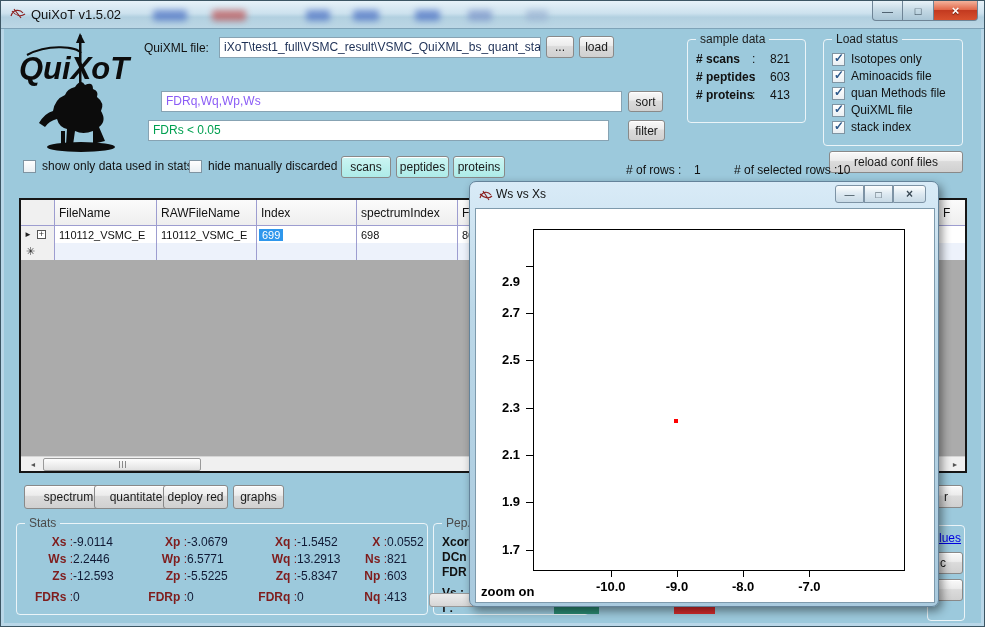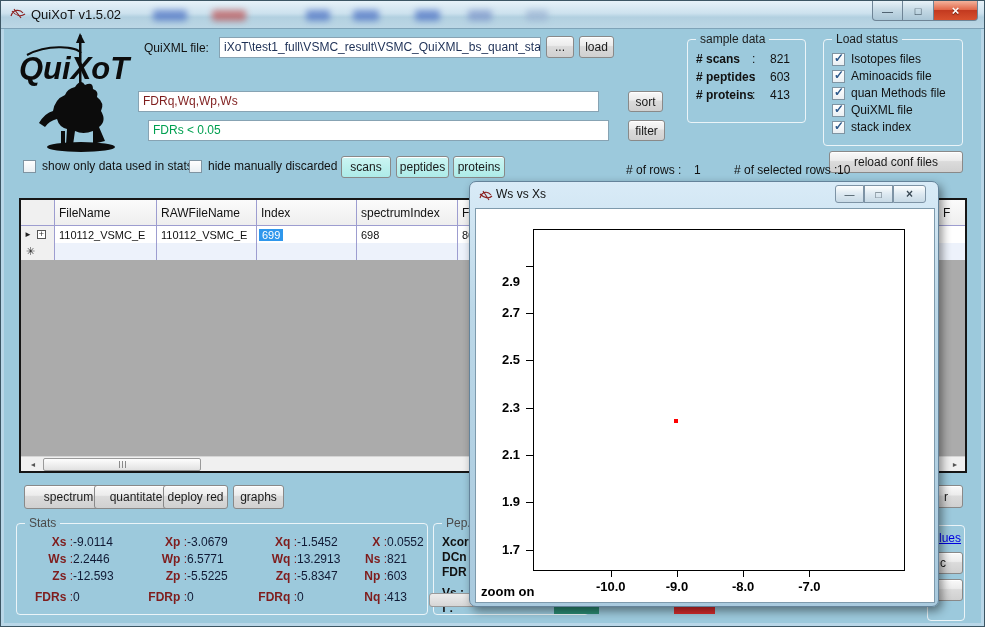--- a/index.html
+++ b/index.html
@@ -118,21 +118,21 @@
         <ellipse cx="62" cy="114" rx="34" ry="5"></ellipse>
       </g>
     </svg>
   </div>
 
   <div class="abs lbl" style="left:143px;top:40px">QuiXML file:</div>
   <div class="abs inp" style="left:218px;top:36px;width:322px;height:21px;color:#1c2f55">iXoT\test1_full\VSMC_result\VSMC_QuiXML_bs_quant_stats.xml</div>
   <div class="abs btn" style="left:545px;top:35px;width:28px;height:22px">...</div>
   <div class="abs btn" style="left:578px;top:35px;width:35px;height:22px">load</div>
 
-  <div class="abs inp" style="left:137px;top:90px;width:461px;height:21px;color:#7f1d1d">FDRq,Wq,Wp,Ws</div>
+  <div class="abs inp" style="left:160px;top:90px;width:461px;height:21px;color:#8b5cf6">FDRq,Wq,Wp,Ws</div>
   <div class="abs btn" style="left:627px;top:90px;width:35px;height:21px">sort</div>
   <div class="abs inp" style="left:147px;top:119px;width:461px;height:21px;color:#00a050">FDRs &lt; 0.05</div>
   <div class="abs btn" style="left:627px;top:119px;width:37px;height:21px">filter</div>
 
   <div class="grp" style="left:686px;top:38px;width:119px;height:84px">
     <span class="glabel">sample data</span>
     <div class="abs lbl" style="left:8px;top:12px"><b># scans</b></div>
     <div class="abs lbl" style="left:64px;top:12px">:</div>
     <div class="abs lbl" style="left:82px;top:12px">821</div>
     <div class="abs lbl" style="left:8px;top:30px"><b># peptides</b></div>
@@ -142,21 +142,21 @@
     <div class="abs lbl" style="left:64px;top:48px">:</div>
     <div class="abs lbl" style="left:82px;top:48px">413</div>
   </div>
 
   <div class="grp" style="left:822px;top:38px;width:140px;height:107px">
     <span class="glabel">Load status</span>
     <div class="abs" style="left:8px;top:12px;display:flex;align-items:center;gap:6px">
       <span class="cb">
           <span class="tick">✓</span>
         </span>
-      <span class="lbl">Isotopes files</span>
+      <span class="lbl">Isotopes only</span>
     </div>
     <div class="abs" style="left:8px;top:29px;display:flex;align-items:center;gap:6px">
       <span class="cb">
           <span class="tick">✓</span>
         </span>
       <span class="lbl">Aminoacids file</span>
     </div>
     <div class="abs" style="left:8px;top:46px;display:flex;align-items:center;gap:6px">
       <span class="cb">
           <span class="tick">✓</span>

